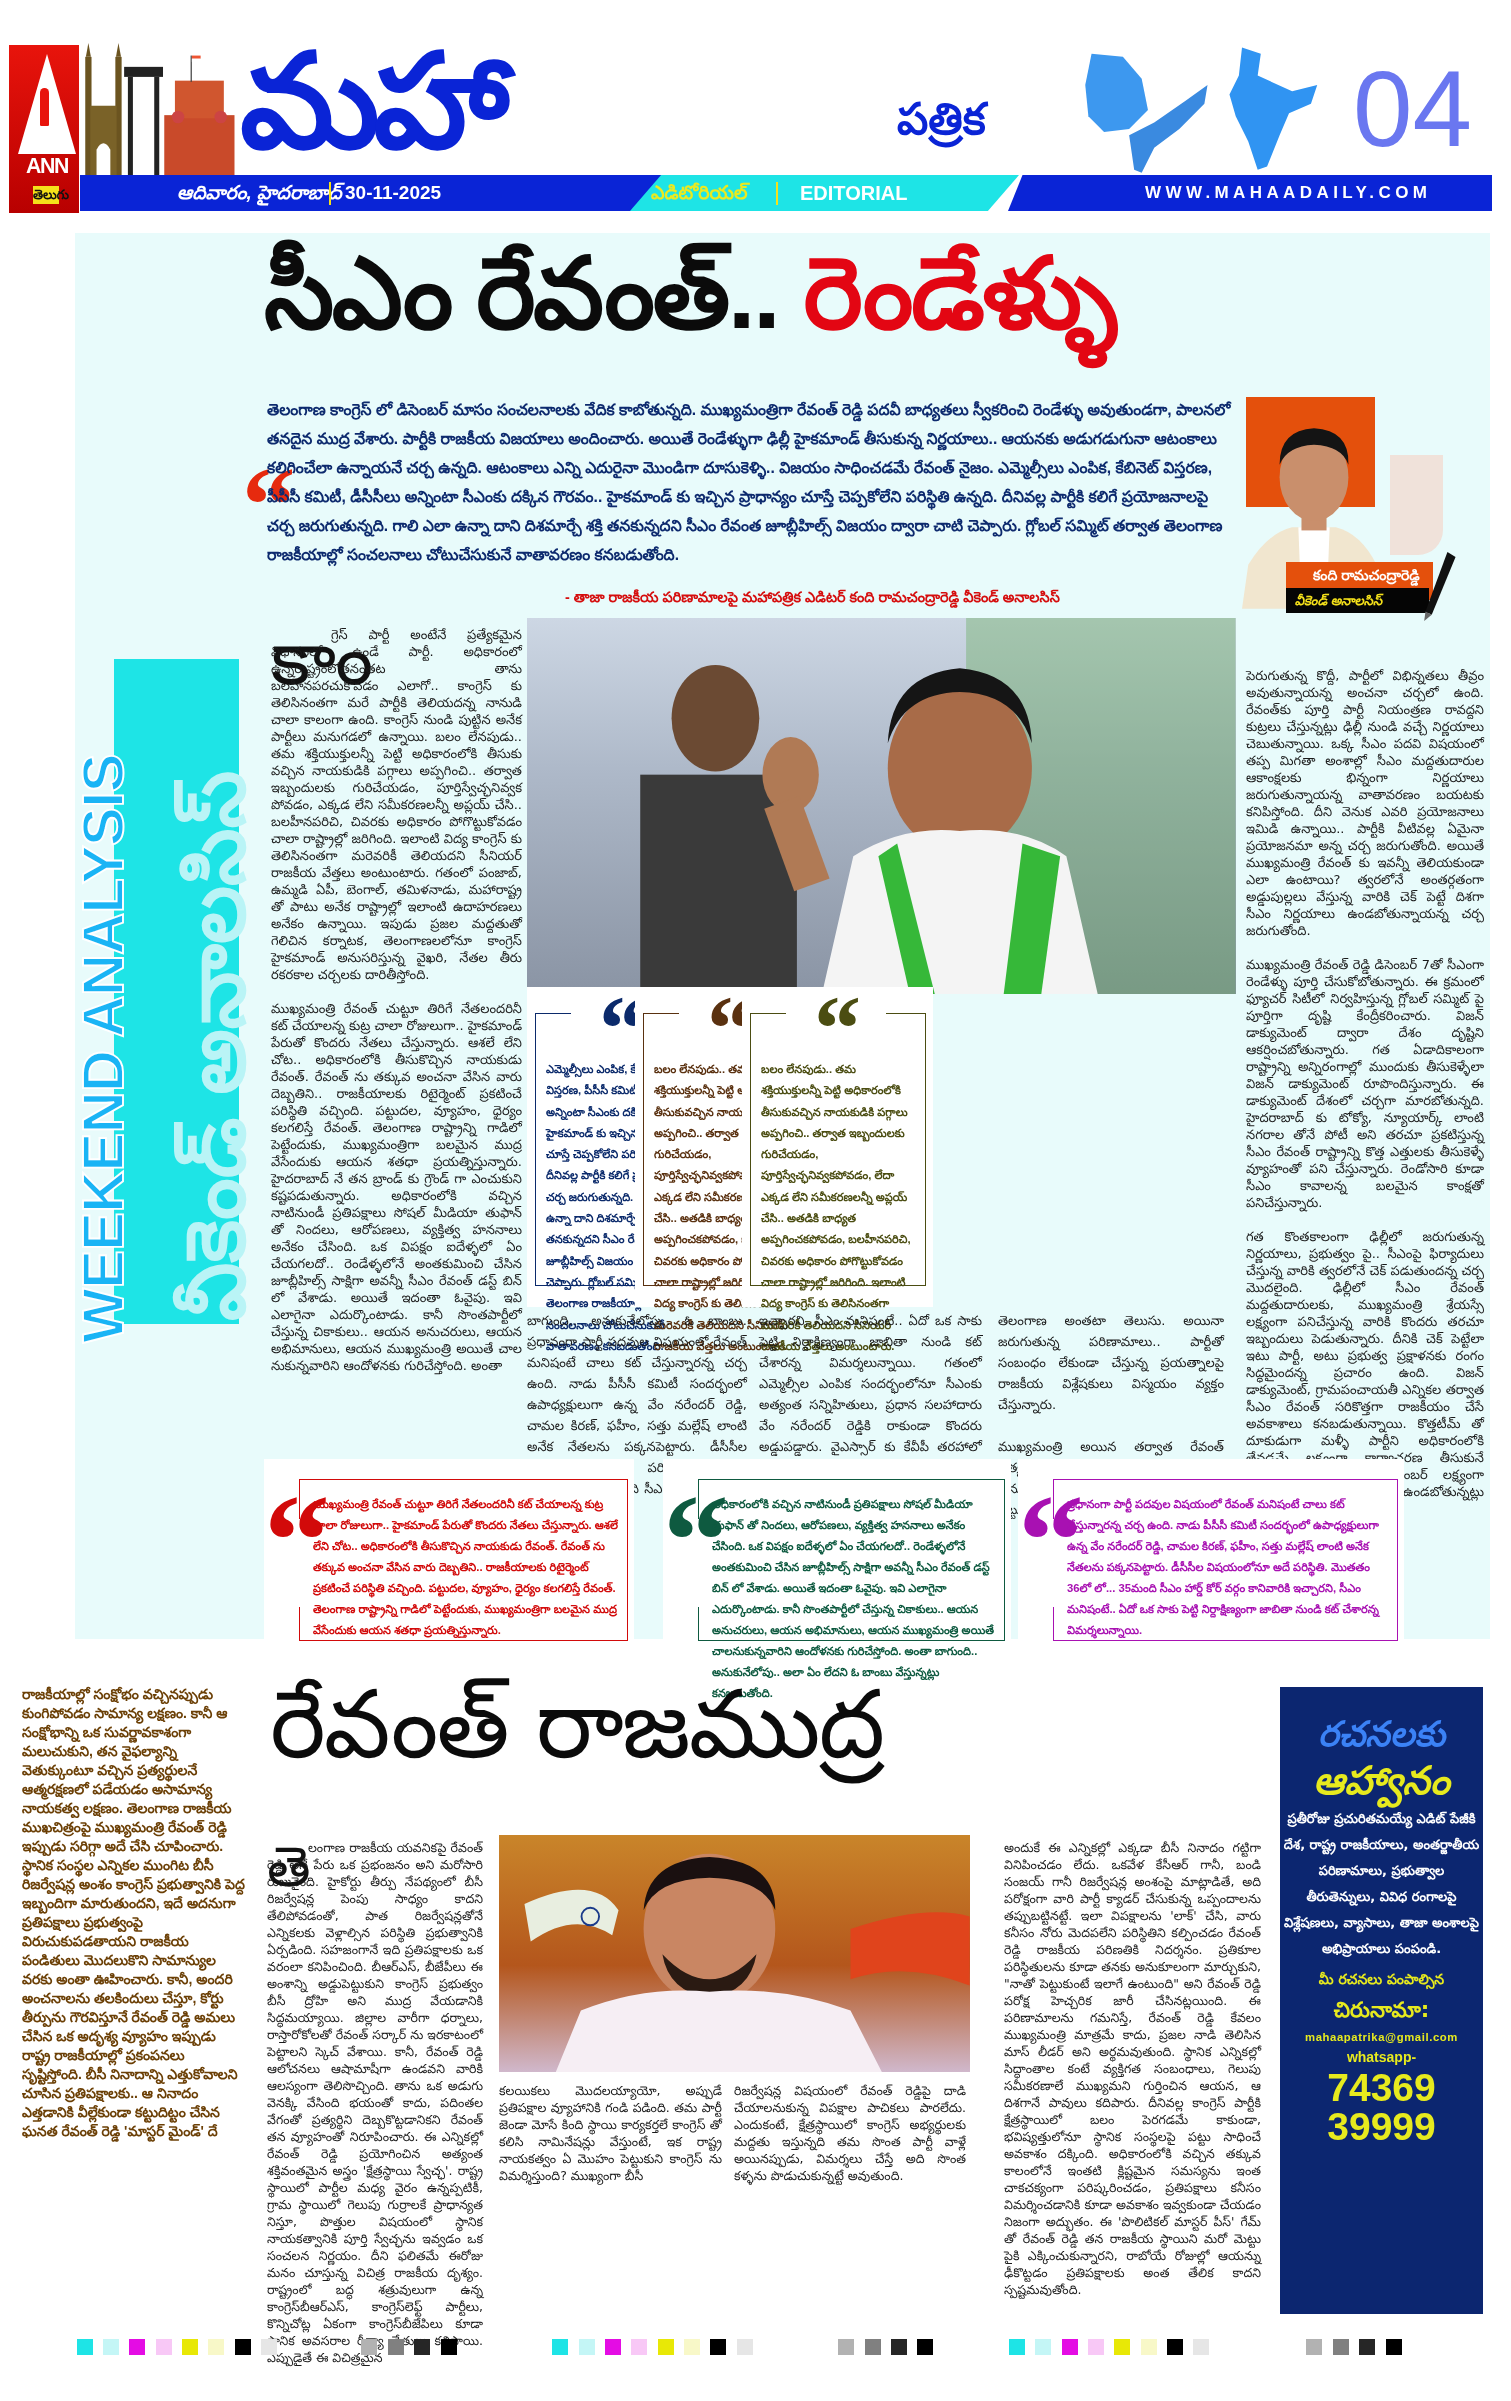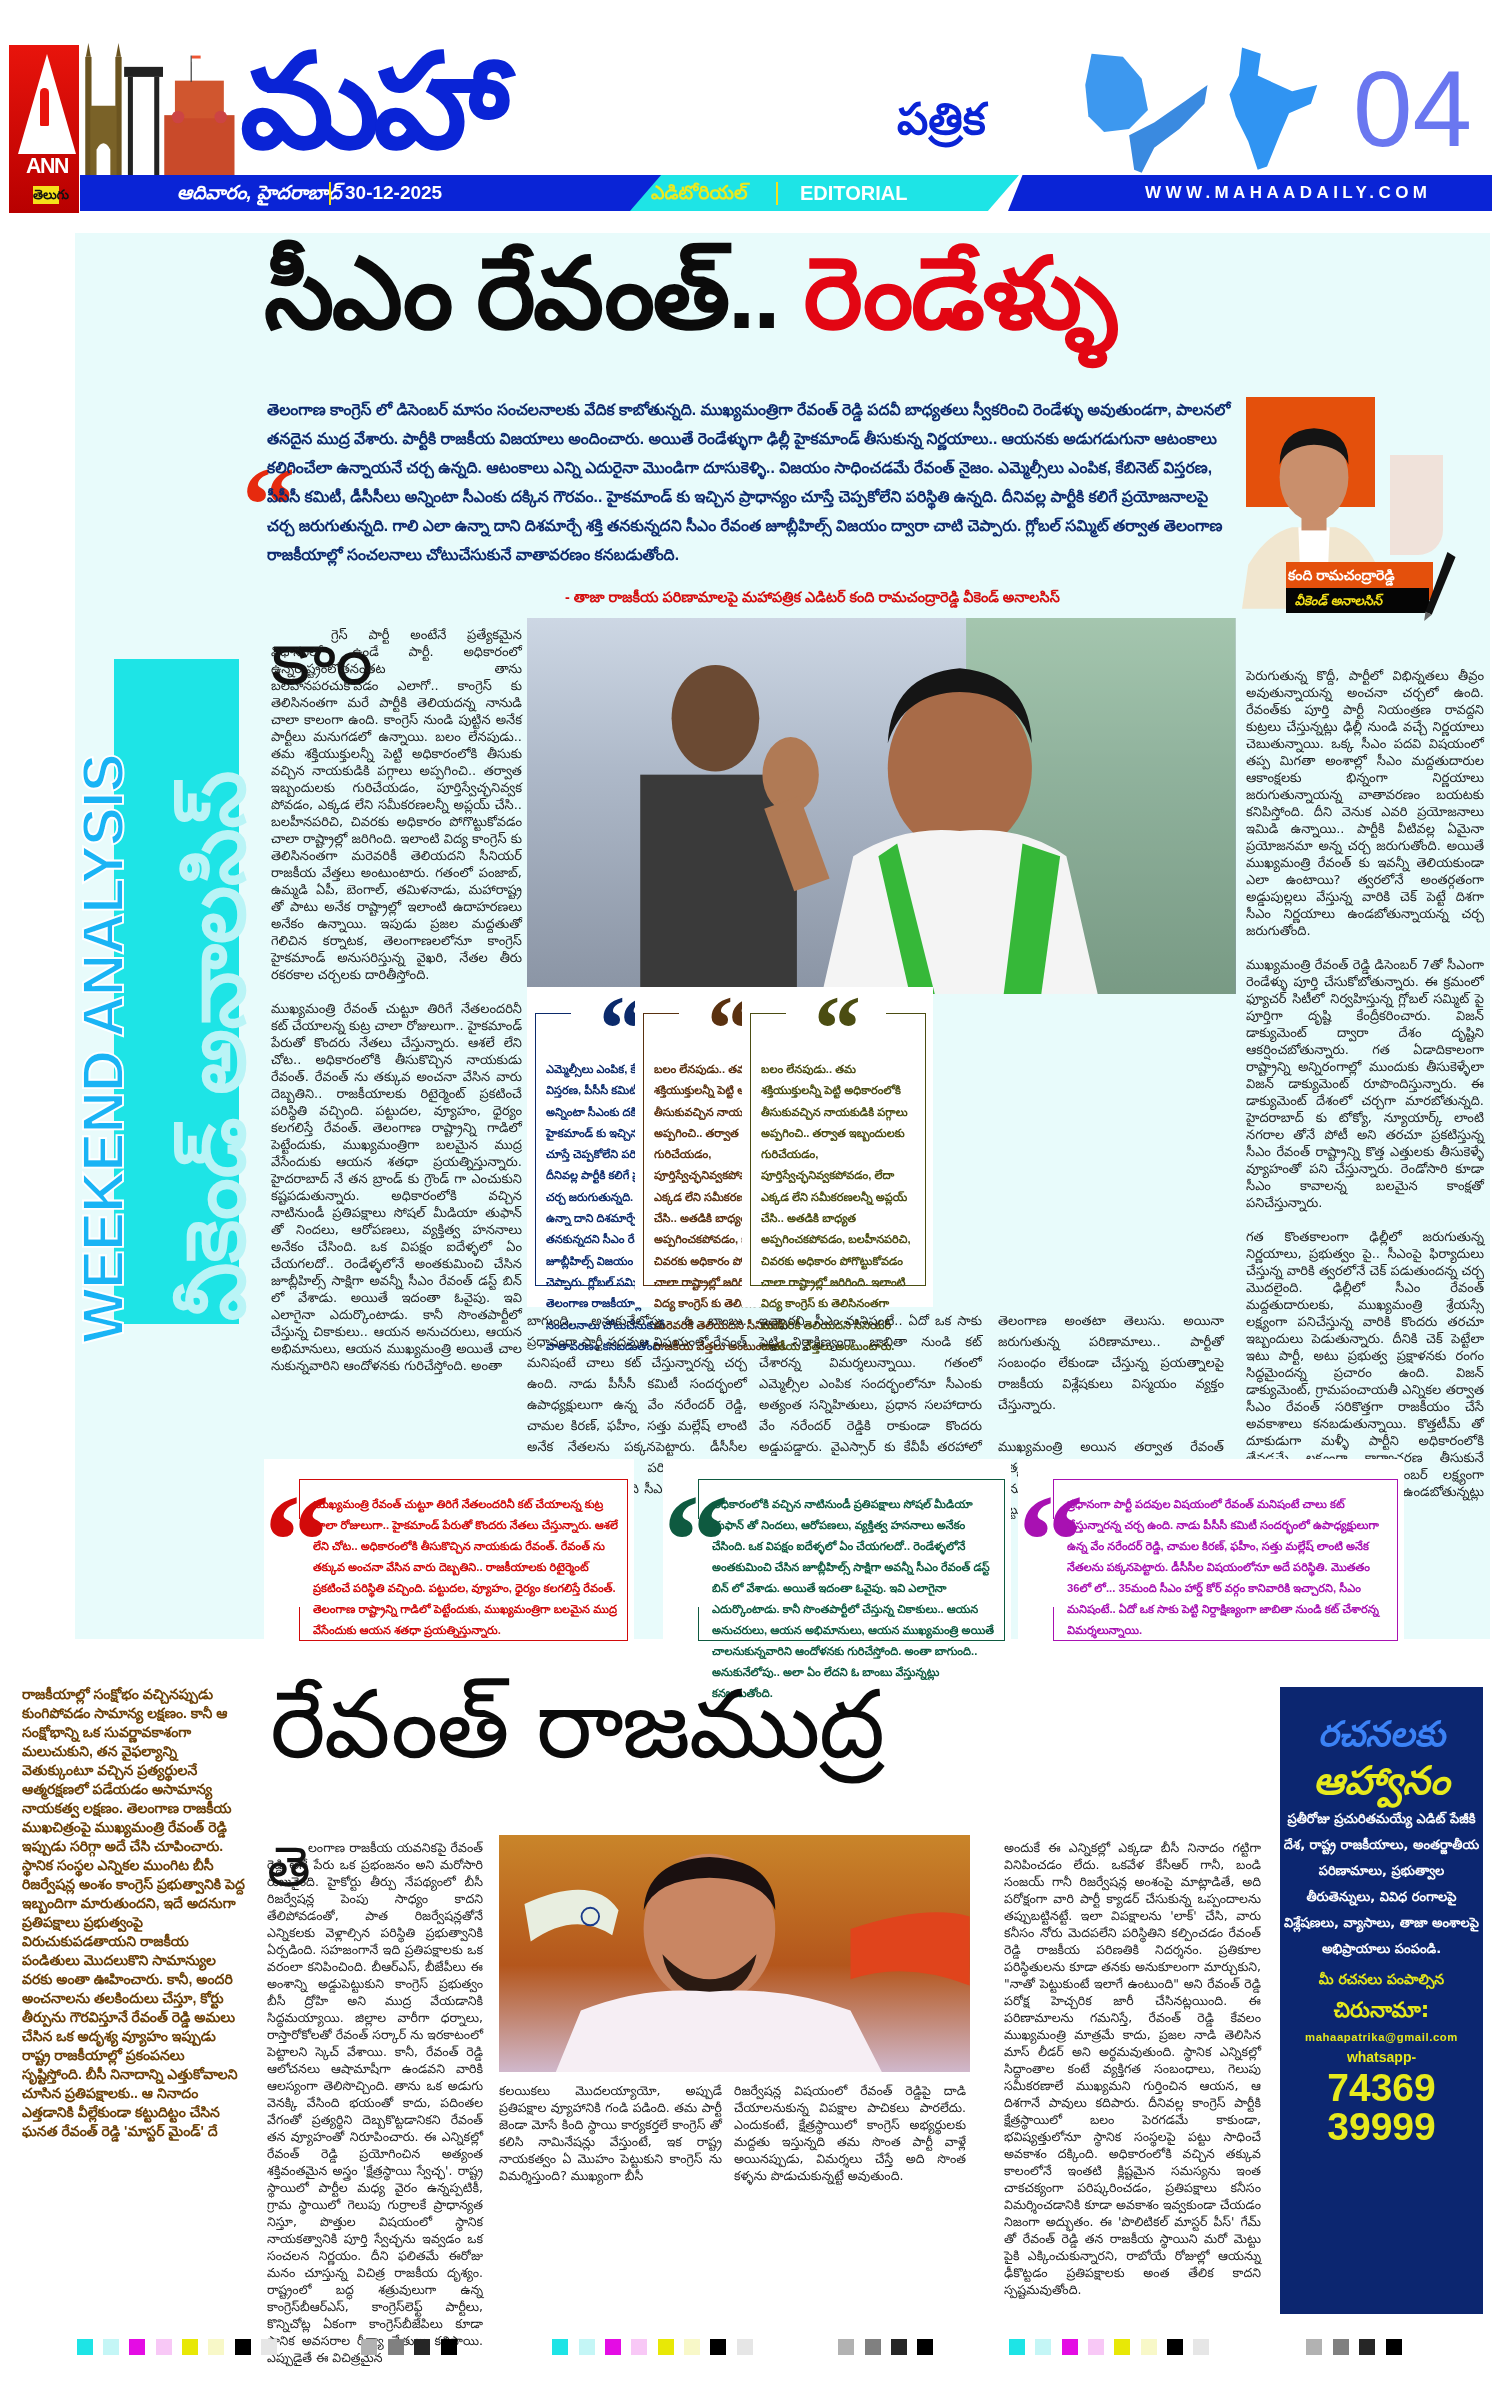--- a/index.html
+++ b/index.html
@@ -40,21 +40,21 @@
   .hl-black { color: #0b0b0b; }
   .hl-red { color: #e30613; }
 
   .lead-quote { left: 242px; top: 452px; font: bold 107px "Liberation Serif", serif; color: #e62a0e; line-height: 1; }
   .lead-text { left: 267px; top: 395px; width: 966px; font: bold 15.7px "Liberation Sans", sans-serif; color: #0d2a6e; line-height: 29px; }
   .lead-byline { left: 565px; top: 589px; font: bold 14.4px "Liberation Sans", sans-serif; color: #d50d0d; white-space: nowrap; }
 
   .author-bg { left: 1246px; top: 397px; width: 129px; height: 110px; background: #e4500c; }
   .author-photo { left: 1242px; top: 408px; width: 144px; height: 201px; }
   .author-quote { left: 1390px; top: 455px; width: 53px; height: 100px; background: #f0e2da; border-radius: 0 0 25px 0; }
-  .author-name { left: 1286px; top: 562px; width: 147px; height: 38px; background: #e4500c; color: #fff; font: bold 14px "Liberation Sans", sans-serif; line-height: 26px; padding-left: 2px; white-space: nowrap; }
+  .author-name { left: 1286px; top: 562px; width: 147px; height: 38px; background: #e4500c; color: #fff; font: bold 14px "Liberation Sans", sans-serif; line-height: 26px; padding-left: 27px; white-space: nowrap; }
   .author-tag { left: 1286px; top: 588px; width: 143px; height: 25px; background: #050505; color: #f5e11a; font: italic bold 13px "Liberation Sans", sans-serif; line-height: 25px; padding-left: 8.8px; white-space: nowrap; }
   .pen { left: 1419px; top: 552px; width: 38px; height: 69px; }
 
   .dropcap { left: 271px; top: 621px; font: 75px "DejaVu Serif", serif; color: #111; line-height: 1; }
   .body-col { font: 13px "DejaVu Sans", sans-serif; color: #1a1a1a; line-height: 17px; text-align: justify; }
   .col1 { left: 271px; top: 626px; width: 251px; }
   .col1 p { margin-bottom: 17px; }
   .col1 .indent { text-indent: 60px; }
   .col-right { left: 1246px; top: 667px; width: 238px; }
   .col-right p { margin-bottom: 17px; }
@@ -145,21 +145,21 @@
   <path d="M80 150 L120 130 L170 95 L205 70 L200 100 L160 140 L120 170 L100 210 L88 205 Z" fill="#3a8ae0"></path>
   <path d="M260 10 L290 20 L285 55 L340 80 L380 70 L370 100 L335 115 L320 150 L300 200 L285 205 L270 160 L250 120 L240 85 L255 55 Z" fill="#3094f2"></path>
 </svg>
 <div class="abs page-num">04</div>
 
 <div class="abs bar-a" style="top:175px;"></div>
 <div class="abs bar-b" style="top:175px;"></div>
 <div class="abs bar-c" style="top:175px;"></div>
 <div class="abs bar-text bar-date-day" style="top:175px;font-style:italic;">ఆదివారం, హైదరాబాద్</div>
 <div class="abs bar-sep1"></div>
-<div class="abs bar-text bar-date" style="top:175px;">30-12-2025</div>
+<div class="abs bar-text bar-date" style="top:175px;">30-11-2025</div>
 <div class="abs bar-text bar-edit-te" style="top:175px;">ఎడిటోరియల్</div>
 <div class="abs bar-sep2"></div>
 <div class="abs bar-text bar-edit-en" style="top:175px;">EDITORIAL</div>
 <div class="abs bar-text bar-url" style="top:175px;">WWW.MAHAADAILY.COM</div>
 
 <div class="abs panel"></div>
 <div class="abs cyan-strip"></div>
 <div class="abs weekend-en">WEEKEND ANALYSIS</div>
 <div class="abs weekend-te">వీకెండ్ అనాలసిస్</div>
 

